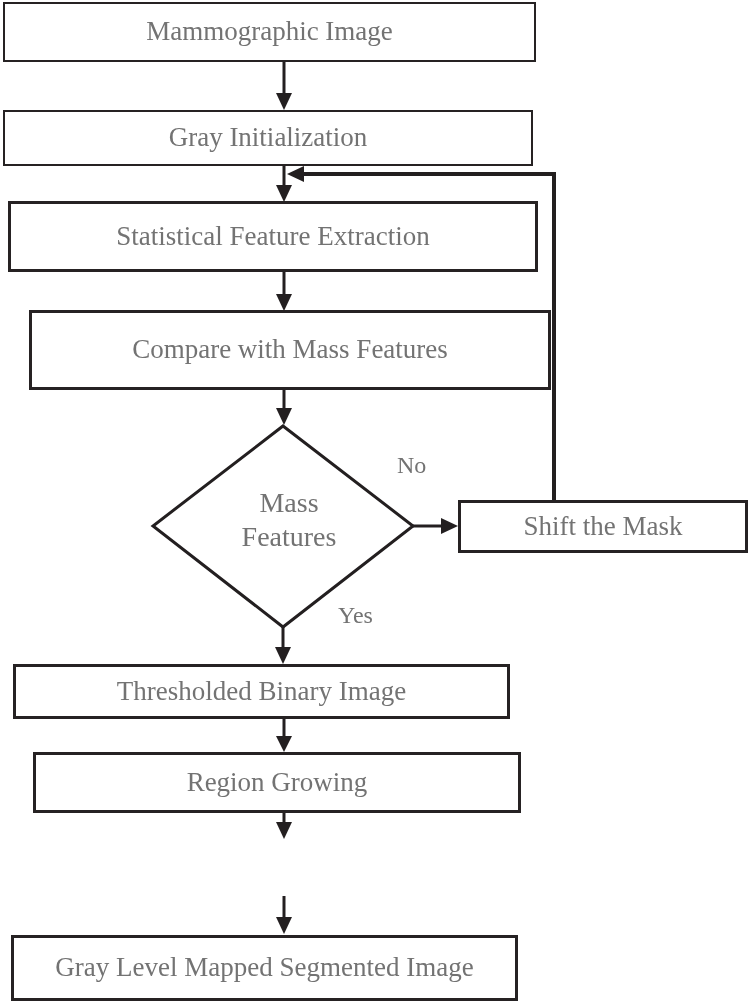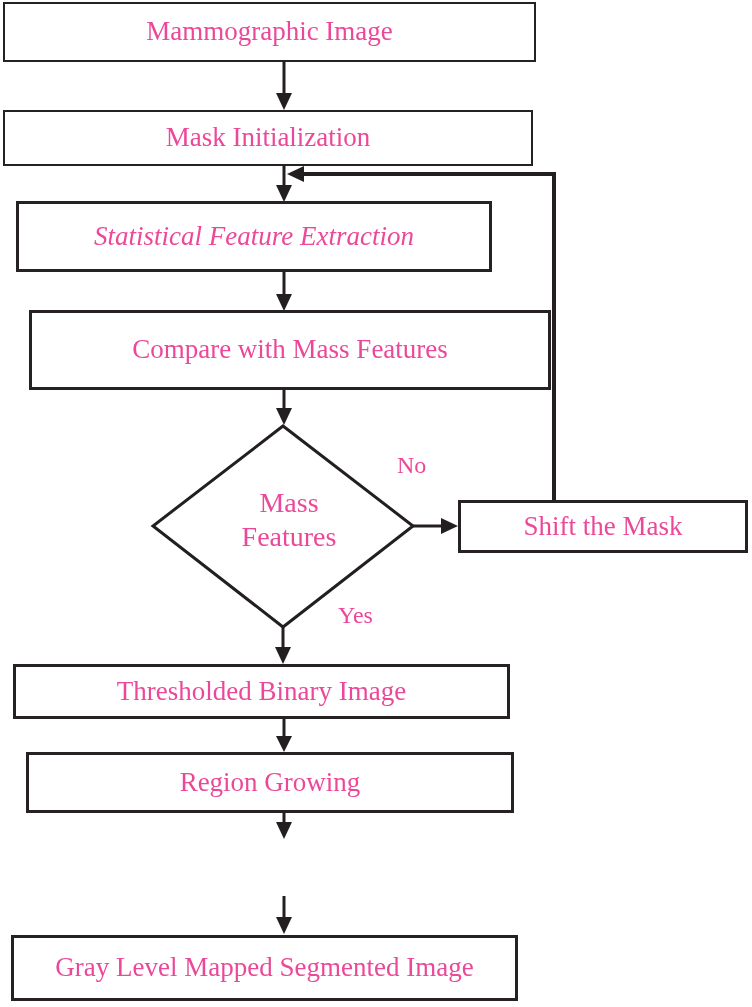--- a/index.html
+++ b/index.html
@@ -6,21 +6,21 @@
     margin: 0;
     padding: 0;
     background: #ffffff;
   }
   #canvas {
     position: relative;
     width: 752px;
     height: 1007px;
     background: #ffffff;
     font-family: "Liberation Serif", "DejaVu Serif", serif;
-    color: #ec4899;
+    color: #737373;
     overflow: hidden;
   }
   #connectors {
     position: absolute;
     left: 0;
     top: 0;
     width: 752px;
     height: 1007px;
   }
   .node {
@@ -119,33 +119,33 @@
     </g>
 
     <g>
       <line x1="284" y1="896" x2="284" y2="919" stroke-width="3"></line>
       <polygon class="head" points="276,917 292,917 284,934"></polygon>
     </g>
   </svg>
 
   <div class="node thin" style="left:3px; top:2px; width:533px; height:60px;">Mammographic Image</div>
 
-  <div class="node thin" style="left:3px; top:110px; width:530px; height:56px;">Mask Initialization</div>
+  <div class="node thin" style="left:3px; top:110px; width:530px; height:56px;">Gray Initialization</div>
 
-  <div class="node" style="left:16px; top:201px; width:476px; height:71px;font-style:italic;">Statistical Feature Extraction</div>
+  <div class="node" style="left:8px; top:201px; width:530px; height:71px;">Statistical Feature Extraction</div>
 
   <div class="node" style="left:12px; top:310px; width:522px; height:80px;margin-left:17px;">Compare with Mass Features</div>
 
   <div class="diamond-label">Mass Features</div>
 
   <div class="node" style="left:458px; top:500px; width:290px; height:53px;text-align:right;">Shift the Mask</div>
 
   <div class="node" style="left:13px; top:664px; width:497px; height:55px;text-align:right;">Thresholded Binary Image</div>
 
-  <div class="node" style="left:26px; top:752px; width:488px; height:61px;">Region Growing</div>
+  <div class="node" style="left:33px; top:752px; width:488px; height:61px;">Region Growing</div>
 
 
   <div class="node" style="left:11px; top:935px; width:507px; height:66px;">Gray Level Mapped Segmented Image</div>
 
   <div class="edge-label no">No</div>
 
   <div class="edge-label yes">Yes</div>
 
 </div>
 

